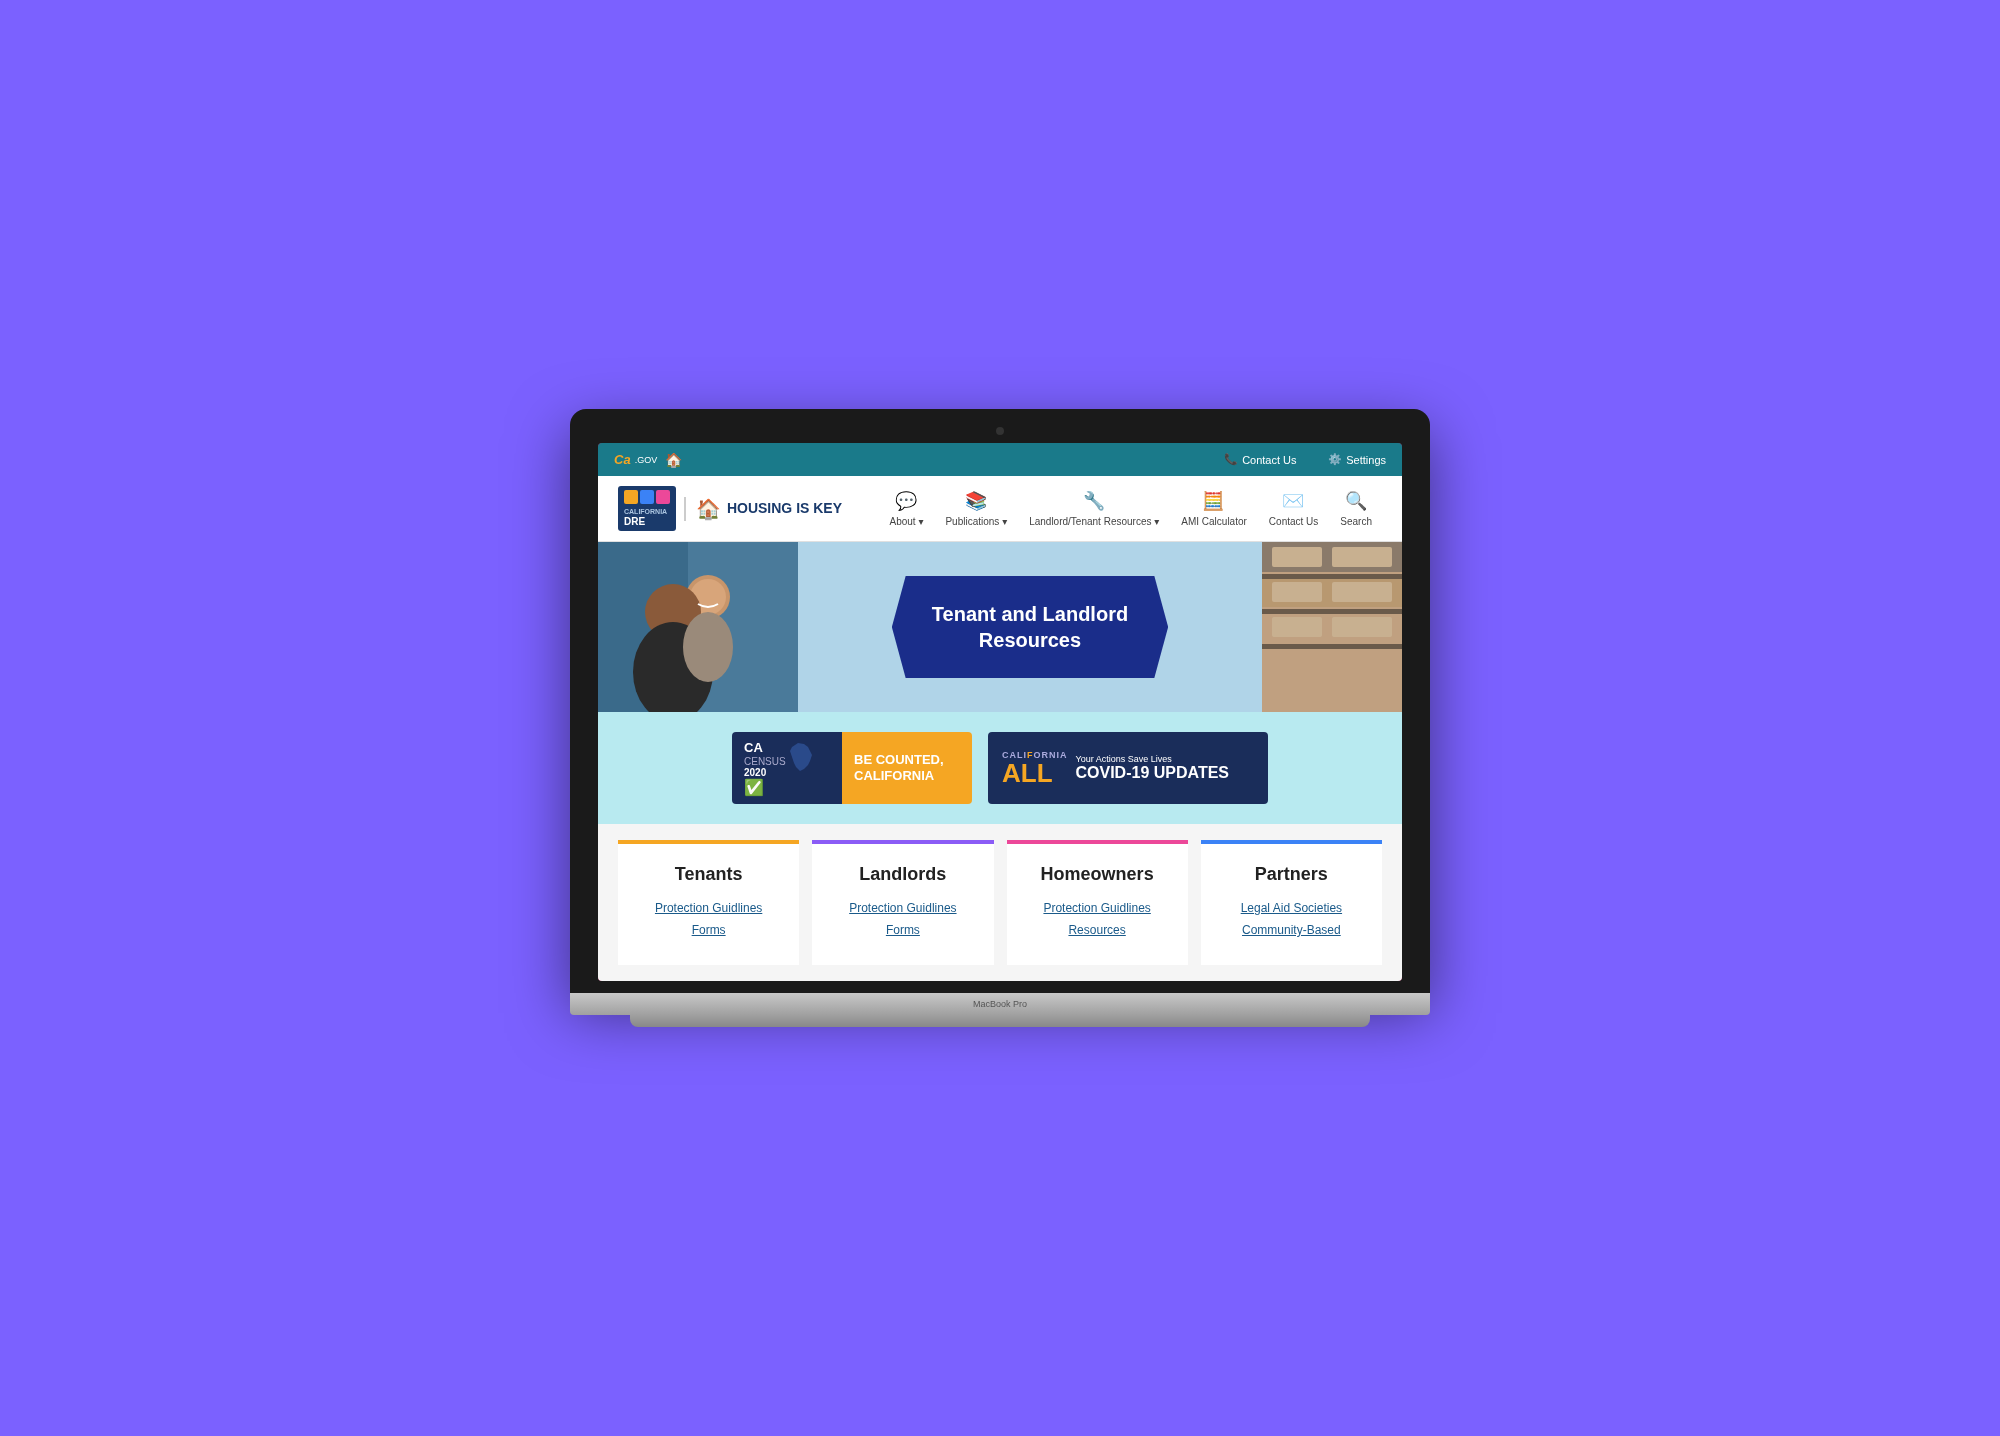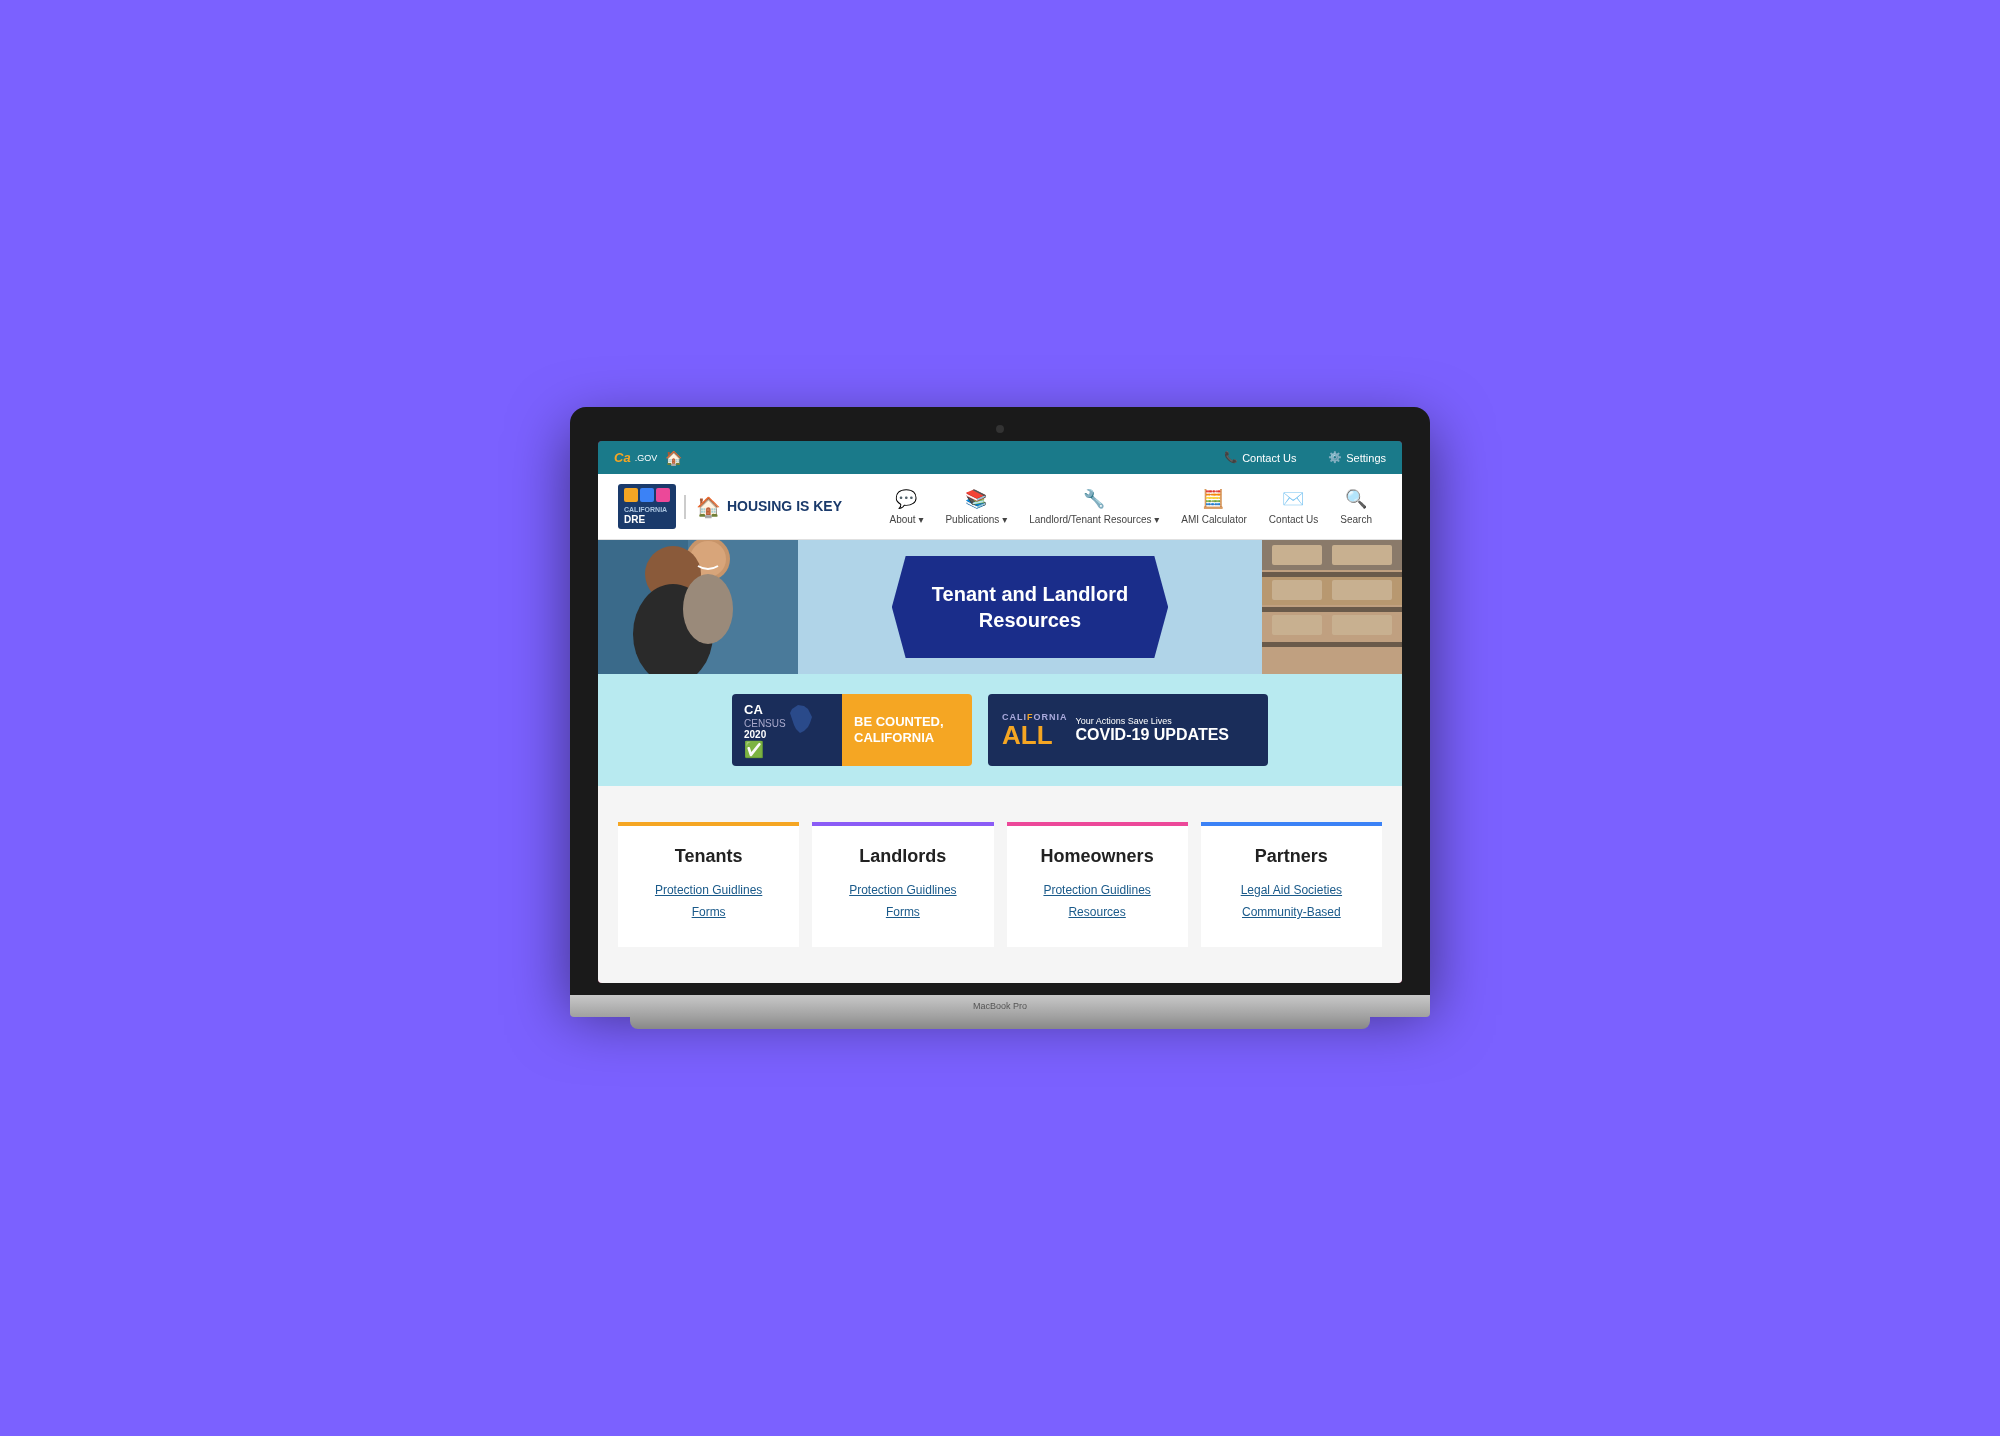--- a/index.html
+++ b/index.html
@@ -161,21 +161,21 @@
     }
     .nav-label {
       font-size: 10px;
       color: #444;
     }
 
     
     .hero-banner {
       position: relative;
       width: 100%;
-      height: 134px;
+      height: 170px;
       background: #b0d4e8;
       overflow: hidden;
       display: flex;
       align-items: center;
     }
     .hero-left-photo {
       width: 200px;
       height: 100%;
       background: linear-gradient(135deg, #2a5f7a 0%, #4a90b8 50%, #8fc0d8 100%);
       flex-shrink: 0;
@@ -272,21 +272,21 @@
     }
     .covid-title {
       font-size: 16px;
       font-weight: bold;
       line-height: 1.1;
     }
 
     
     .cards-section {
       background: #f5f5f5;
-      padding: 36px 20px;
+      padding: 16px 20px;
       display: flex;
       gap: 13px;
     }
     .card {
       flex: 1;
       background: #fff;
       padding: 20px 16px;
       border-top: 4px solid #ccc;
       text-align: center;
     }

